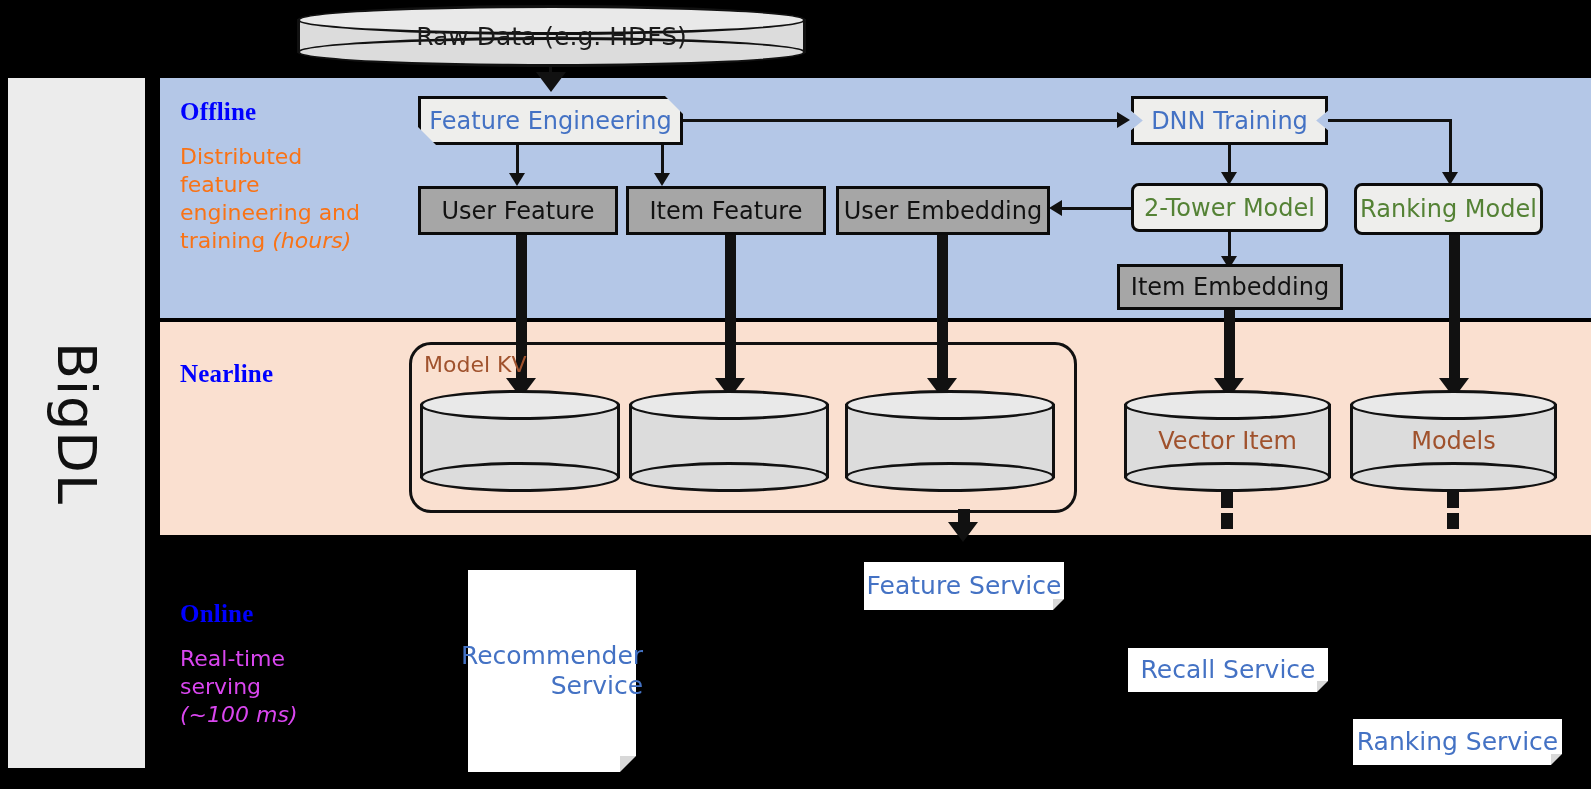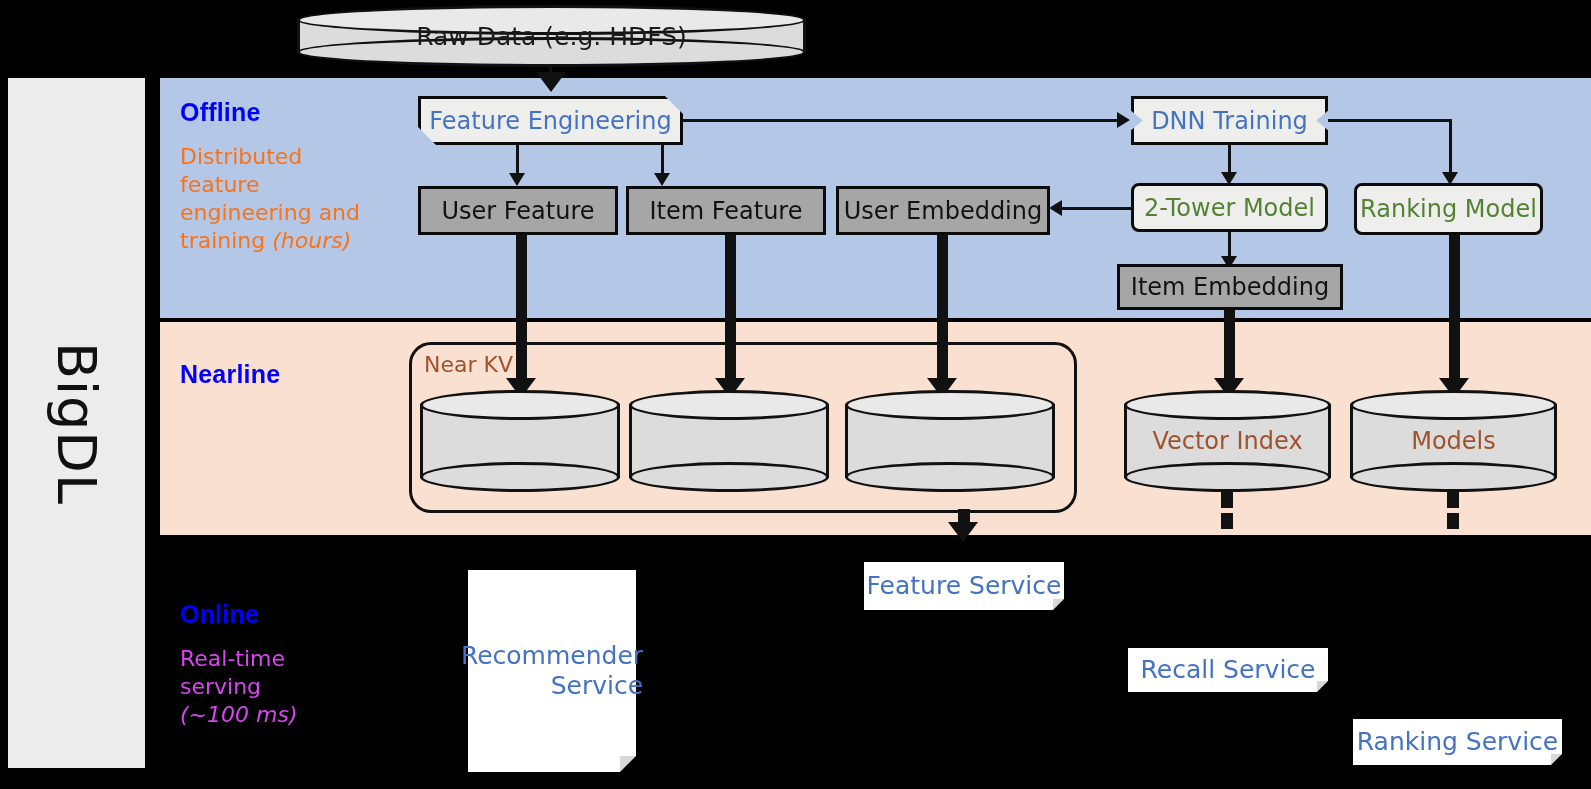--- a/index.html
+++ b/index.html
@@ -13,21 +13,21 @@
   #bigdl-label{transform:rotate(90deg);white-space:nowrap;font-size:54px;color:#111;
       letter-spacing:1px;font-family:"DejaVu Sans",sans-serif;font-weight:400;}
 
   
   .band{position:absolute;left:160px;width:1431px;}
   #band-offline{top:78px;height:240px;background:#b4c7e7;}
   #band-nearline{top:322px;height:213px;background:#fae0d0;}
   #band-online{top:539px;height:250px;background:#000;}
 
   .band-title{position:absolute;font-size:25px;font-weight:700;color:#0000ff;
-      font-family:Liberation Sans, sans-serif;letter-spacing:.2px;}
+      font-family:Liberation Serif, serif;letter-spacing:.2px;}
   .band-desc{position:absolute;font-size:22px;line-height:1.28;color:#f97316;
       font-family:"DejaVu Sans",sans-serif;width:215px;}
   .band-desc i{font-style:italic;}
   #title-offline{left:180px;top:98px;}
   #desc-offline{left:180px;top:143px;}
   #title-nearline{left:180px;top:360px;}
   #desc-nearline{left:180px;top:398px;}
   #title-online{left:180px;top:600px;}
   #desc-online{left:180px;top:645px;color:#d946ef;}
 
@@ -187,21 +187,21 @@
   <div class="ln thick" style="left:937px;top:235px;height:150px;"></div>
   <div class="arrow-d fat" style="left:927px;top:378px;"></div>
 
   <div class="ln thick" style="left:1224px;top:310px;height:75px;"></div>
   <div class="arrow-d fat" style="left:1214px;top:378px;"></div>
 
   <div class="ln thick" style="left:1449px;top:235px;height:150px;"></div>
   <div class="arrow-d fat" style="left:1439px;top:378px;"></div>
 
   <div id="redis-group" style="left:409px;top:342px;width:662px;height:165px;"></div>
-  <div id="redis-label" style="left:424px;top:352px;">Near KV</div>
+  <div id="redis-label" style="left:424px;top:352px;">Model KV</div>
 
   <div class="cyl" style="left:420px;top:390px;width:200px;height:102px;">
     <div class="body"></div>
     <div class="top"></div>
     <div class="bot"></div>
   </div>
   <div class="cyl" style="left:629px;top:390px;width:200px;height:102px;">
     <div class="body"></div>
     <div class="top"></div>
     <div class="bot"></div>
@@ -209,21 +209,21 @@
   <div class="cyl" style="left:845px;top:390px;width:210px;height:102px;">
     <div class="body"></div>
     <div class="top"></div>
     <div class="bot"></div>
   </div>
 
   <div class="cyl" style="left:1124px;top:390px;width:207px;height:102px;">
     <div class="body"></div>
     <div class="top"></div>
     <div class="bot"></div>
-    <div class="lbl">Vector Index</div>
+    <div class="lbl">Vector Item</div>
   </div>
   <div class="cyl" style="left:1350px;top:390px;width:207px;height:102px;">
     <div class="body"></div>
     <div class="top"></div>
     <div class="bot"></div>
     <div class="lbl">Models</div>
   </div>
 
   <div class="stub" style="left:958px;top:509px;height:16px;"></div>
   <div class="arrow-d fat" style="left:948px;top:522px;"></div>

